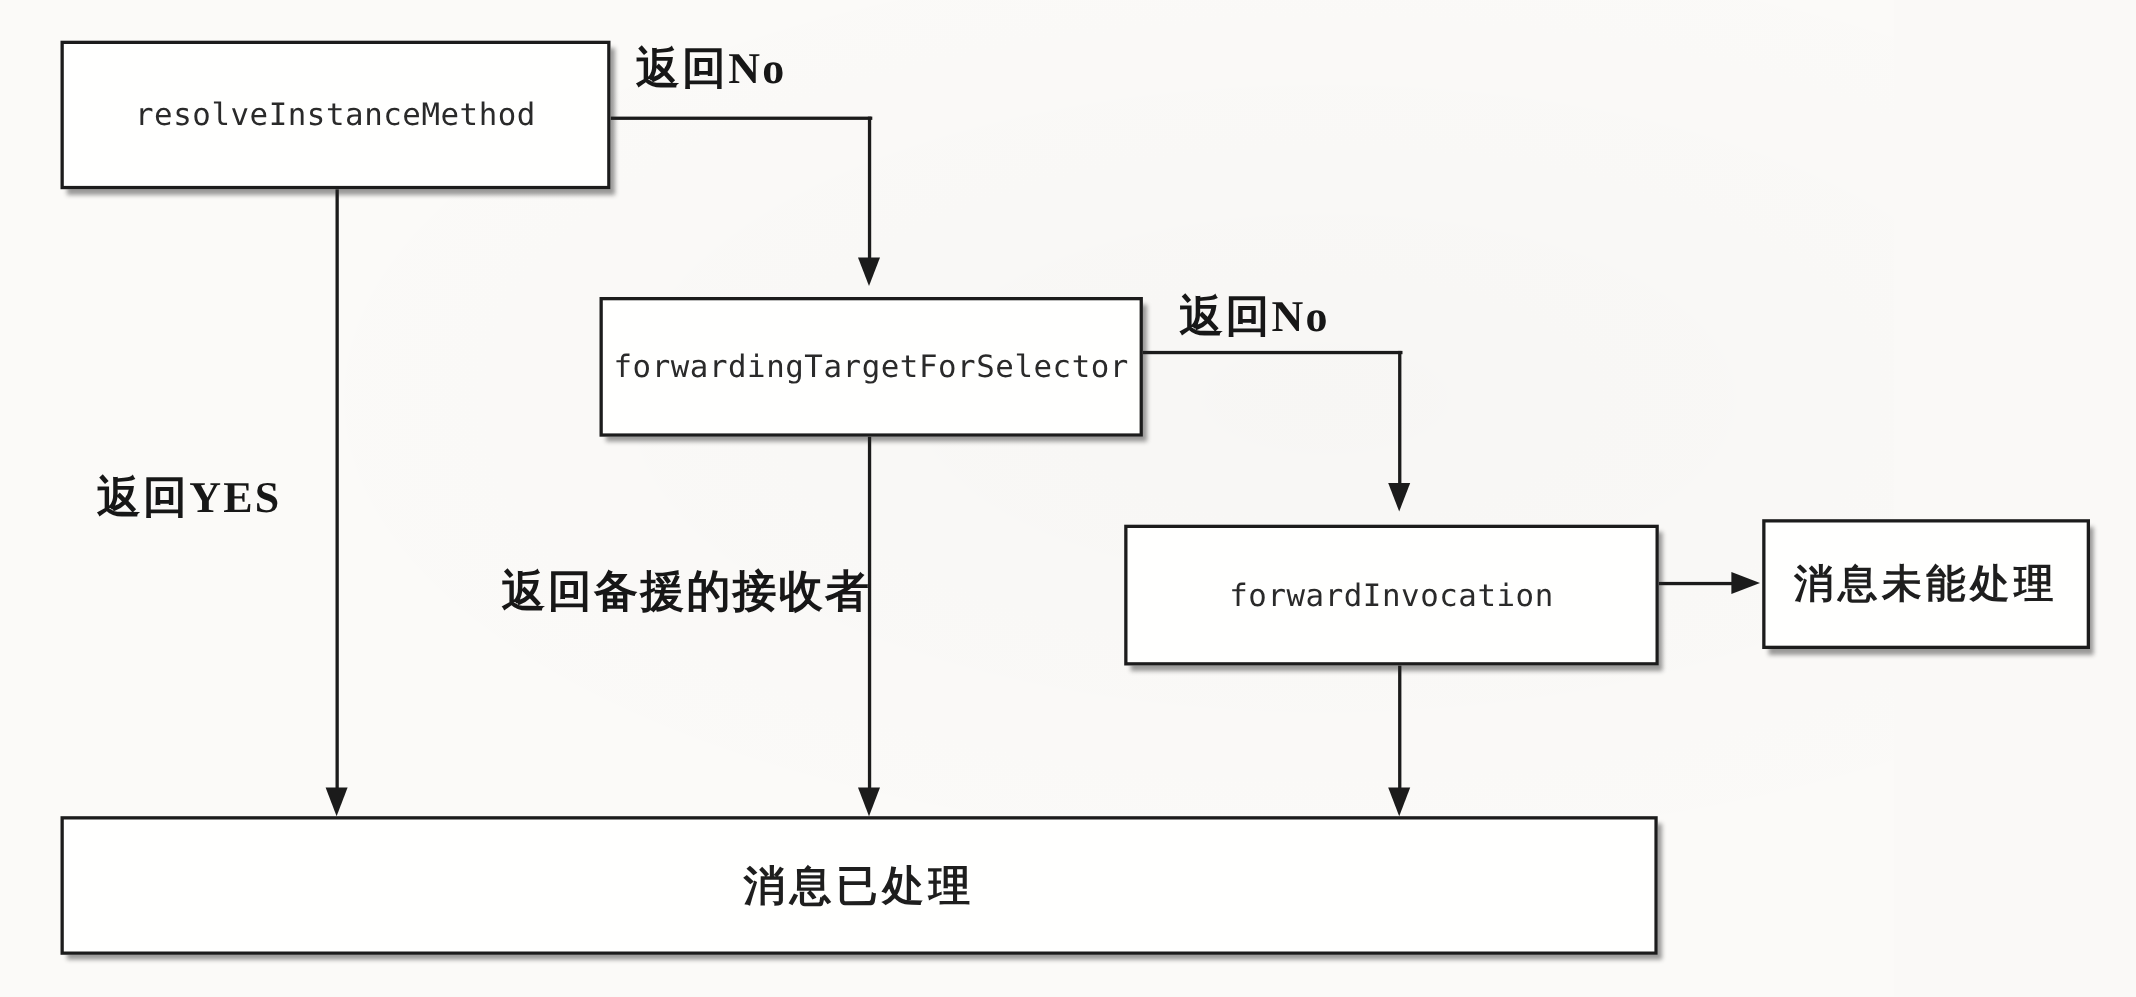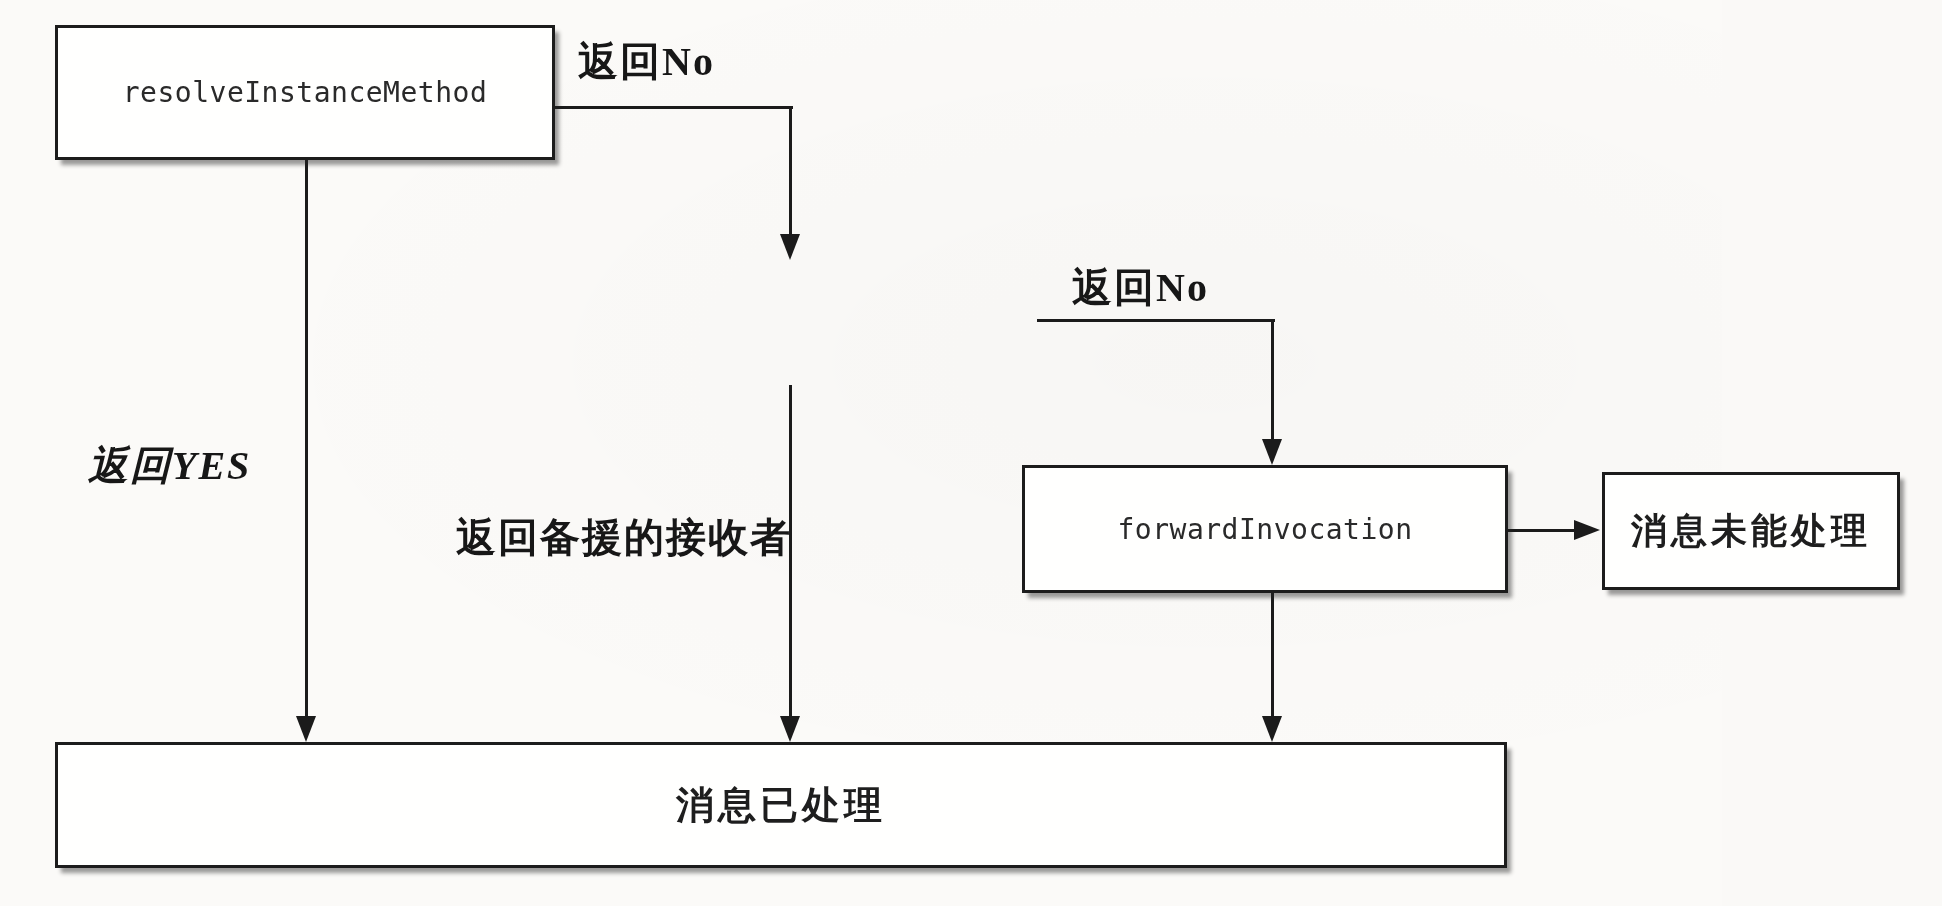--- a/index.html
+++ b/index.html
@@ -25,20 +25,21 @@
     display: flex;
     align-items: center;
     justify-content: center;
     color: #222;
   }
   .node.code {
     font-family: "DejaVu Sans Mono", "Liberation Mono", monospace;
     font-size: 28px;
     letter-spacing: 0.5px;
     color: #2a2a2a;
+    margin-top: 12px;
   }
   .node.cjk {
     font-family: "Liberation Serif", "DejaVu Serif", serif;
     font-weight: bold;
     font-size: 38px;
     letter-spacing: 4px;
     color: #1e1e1e;
   }
   .line {
     position: absolute;
@@ -78,36 +79,39 @@
   <div class="arrow-down" style="left:780px; top:234px;"></div>
   <div class="edge-label" style="left:578px; top:34px;">返回No</div>
 
   <div class="line" style="left:1037px; top:319px; width:238px; height:3px;"></div>
   <div class="line" style="left:1271px; top:319px; width:3px; height:122px;"></div>
   <div class="arrow-down" style="left:1262px; top:439px;"></div>
   <div class="edge-label" style="left:1072px; top:260px;">返回No</div>
 
   <div class="line" style="left:305px; top:160px; width:3px; height:558px;"></div>
   <div class="arrow-down" style="left:296px; top:716px;"></div>
-  <div class="edge-label" style="left:88px; top:438px;font-style:italic;">返回YES</div>
+  <div class="edge-label" style="left:88px; top:424px;">返回YES</div>
 
   <div class="line" style="left:789px; top:385px; width:3px; height:333px;"></div>
   <div class="arrow-down" style="left:780px; top:716px;"></div>
   <div class="edge-label" style="left:456px; top:510px;">返回备援的接收者</div>
 
   <div class="line" style="left:1271px; top:593px; width:3px; height:125px;"></div>
   <div class="arrow-down" style="left:1262px; top:716px;"></div>
 
   <div class="line" style="left:1508px; top:529px; width:70px; height:3px;"></div>
   <div class="arrow-right" style="left:1574px; top:520px;"></div>
 
   <div class="node code" style="left:55px; top:25px; width:500px; height:135px;">
     <span>resolveInstanceMethod</span>
   </div>
 
+  <div class="node code" style="left:545px; top:258px; width:494px; height:127px;">
+    <span>forwardingTargetForSelector</span>
+  </div>
 
   <div class="node code" style="left:1022px; top:465px; width:486px; height:128px;">
     <span>forwardInvocation</span>
   </div>
 
   <div class="node cjk" style="left:1602px; top:472px; width:298px; height:118px; font-size:36px;">
     <span>消息未能处理</span>
   </div>
 
   <div class="node cjk" style="left:55px; top:742px; width:1452px; height:126px;">

